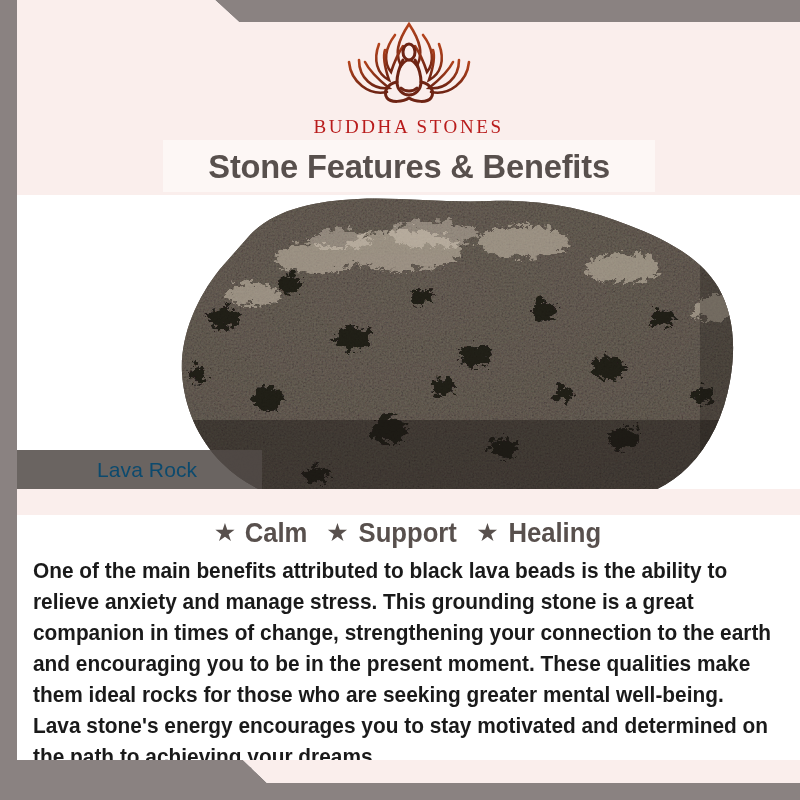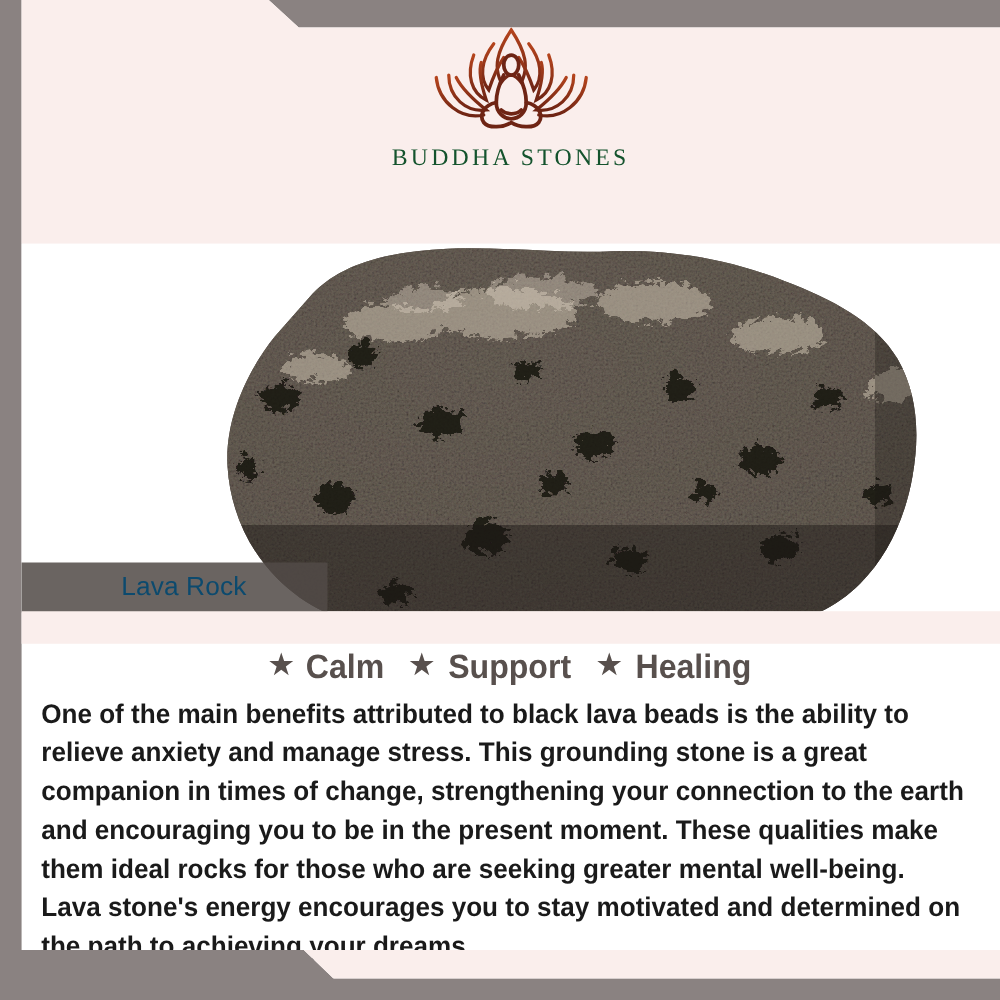--- a/index.html
+++ b/index.html
@@ -79,21 +79,21 @@
     width: 160px;
     height: 96px;
     display: block;
     margin: 0 auto;
   }
   .logo-word {
     margin-top: 2px;
     font-family: "Liberation Serif", serif;
     font-size: 19px;
     letter-spacing: 2.6px;
-    color: #14532d;
+    color: #b91c1c;
     font-weight: 400;
   }
 
   
   .title-banner {
     position: absolute;
     left: 146px;
     top: 140px;
     width: 492px;
     height: 52px;
@@ -237,20 +237,23 @@
           <path d="M74 42 C 70 50, 68 58, 68 64 C 68 72, 74 77, 80 77 C 86 77, 92 72, 92 64 C 92 58, 90 50, 86 42"></path>
 
           <path d="M68 64 C 58 66, 54 74, 58 80 C 62 85, 74 84, 80 80 C 86 84, 98 85, 102 80 C 106 74, 102 66, 92 64"></path>
 
           <path d="M72 70 C 76 74, 84 74, 88 70"></path>
         </g>
       </svg>
       <div class="logo-word">BUDDHA STONES</div>
     </div>
 
+    <div class="title-banner">
+      <div class="title-text">Stone Features &amp; Benefits</div>
+    </div>
 
     <div class="photo-area">
       <svg class="rock" viewBox="0 0 670 310" preserveAspectRatio="none">
         <defs>
           <radialGradient id="rockBase" cx="45%" cy="32%" r="78%">
             <stop offset="0%" stop-color="#7d736a"></stop>
             <stop offset="40%" stop-color="#5b5249"></stop>
             <stop offset="75%" stop-color="#3b342e"></stop>
             <stop offset="100%" stop-color="#272220"></stop>
           </radialGradient>

